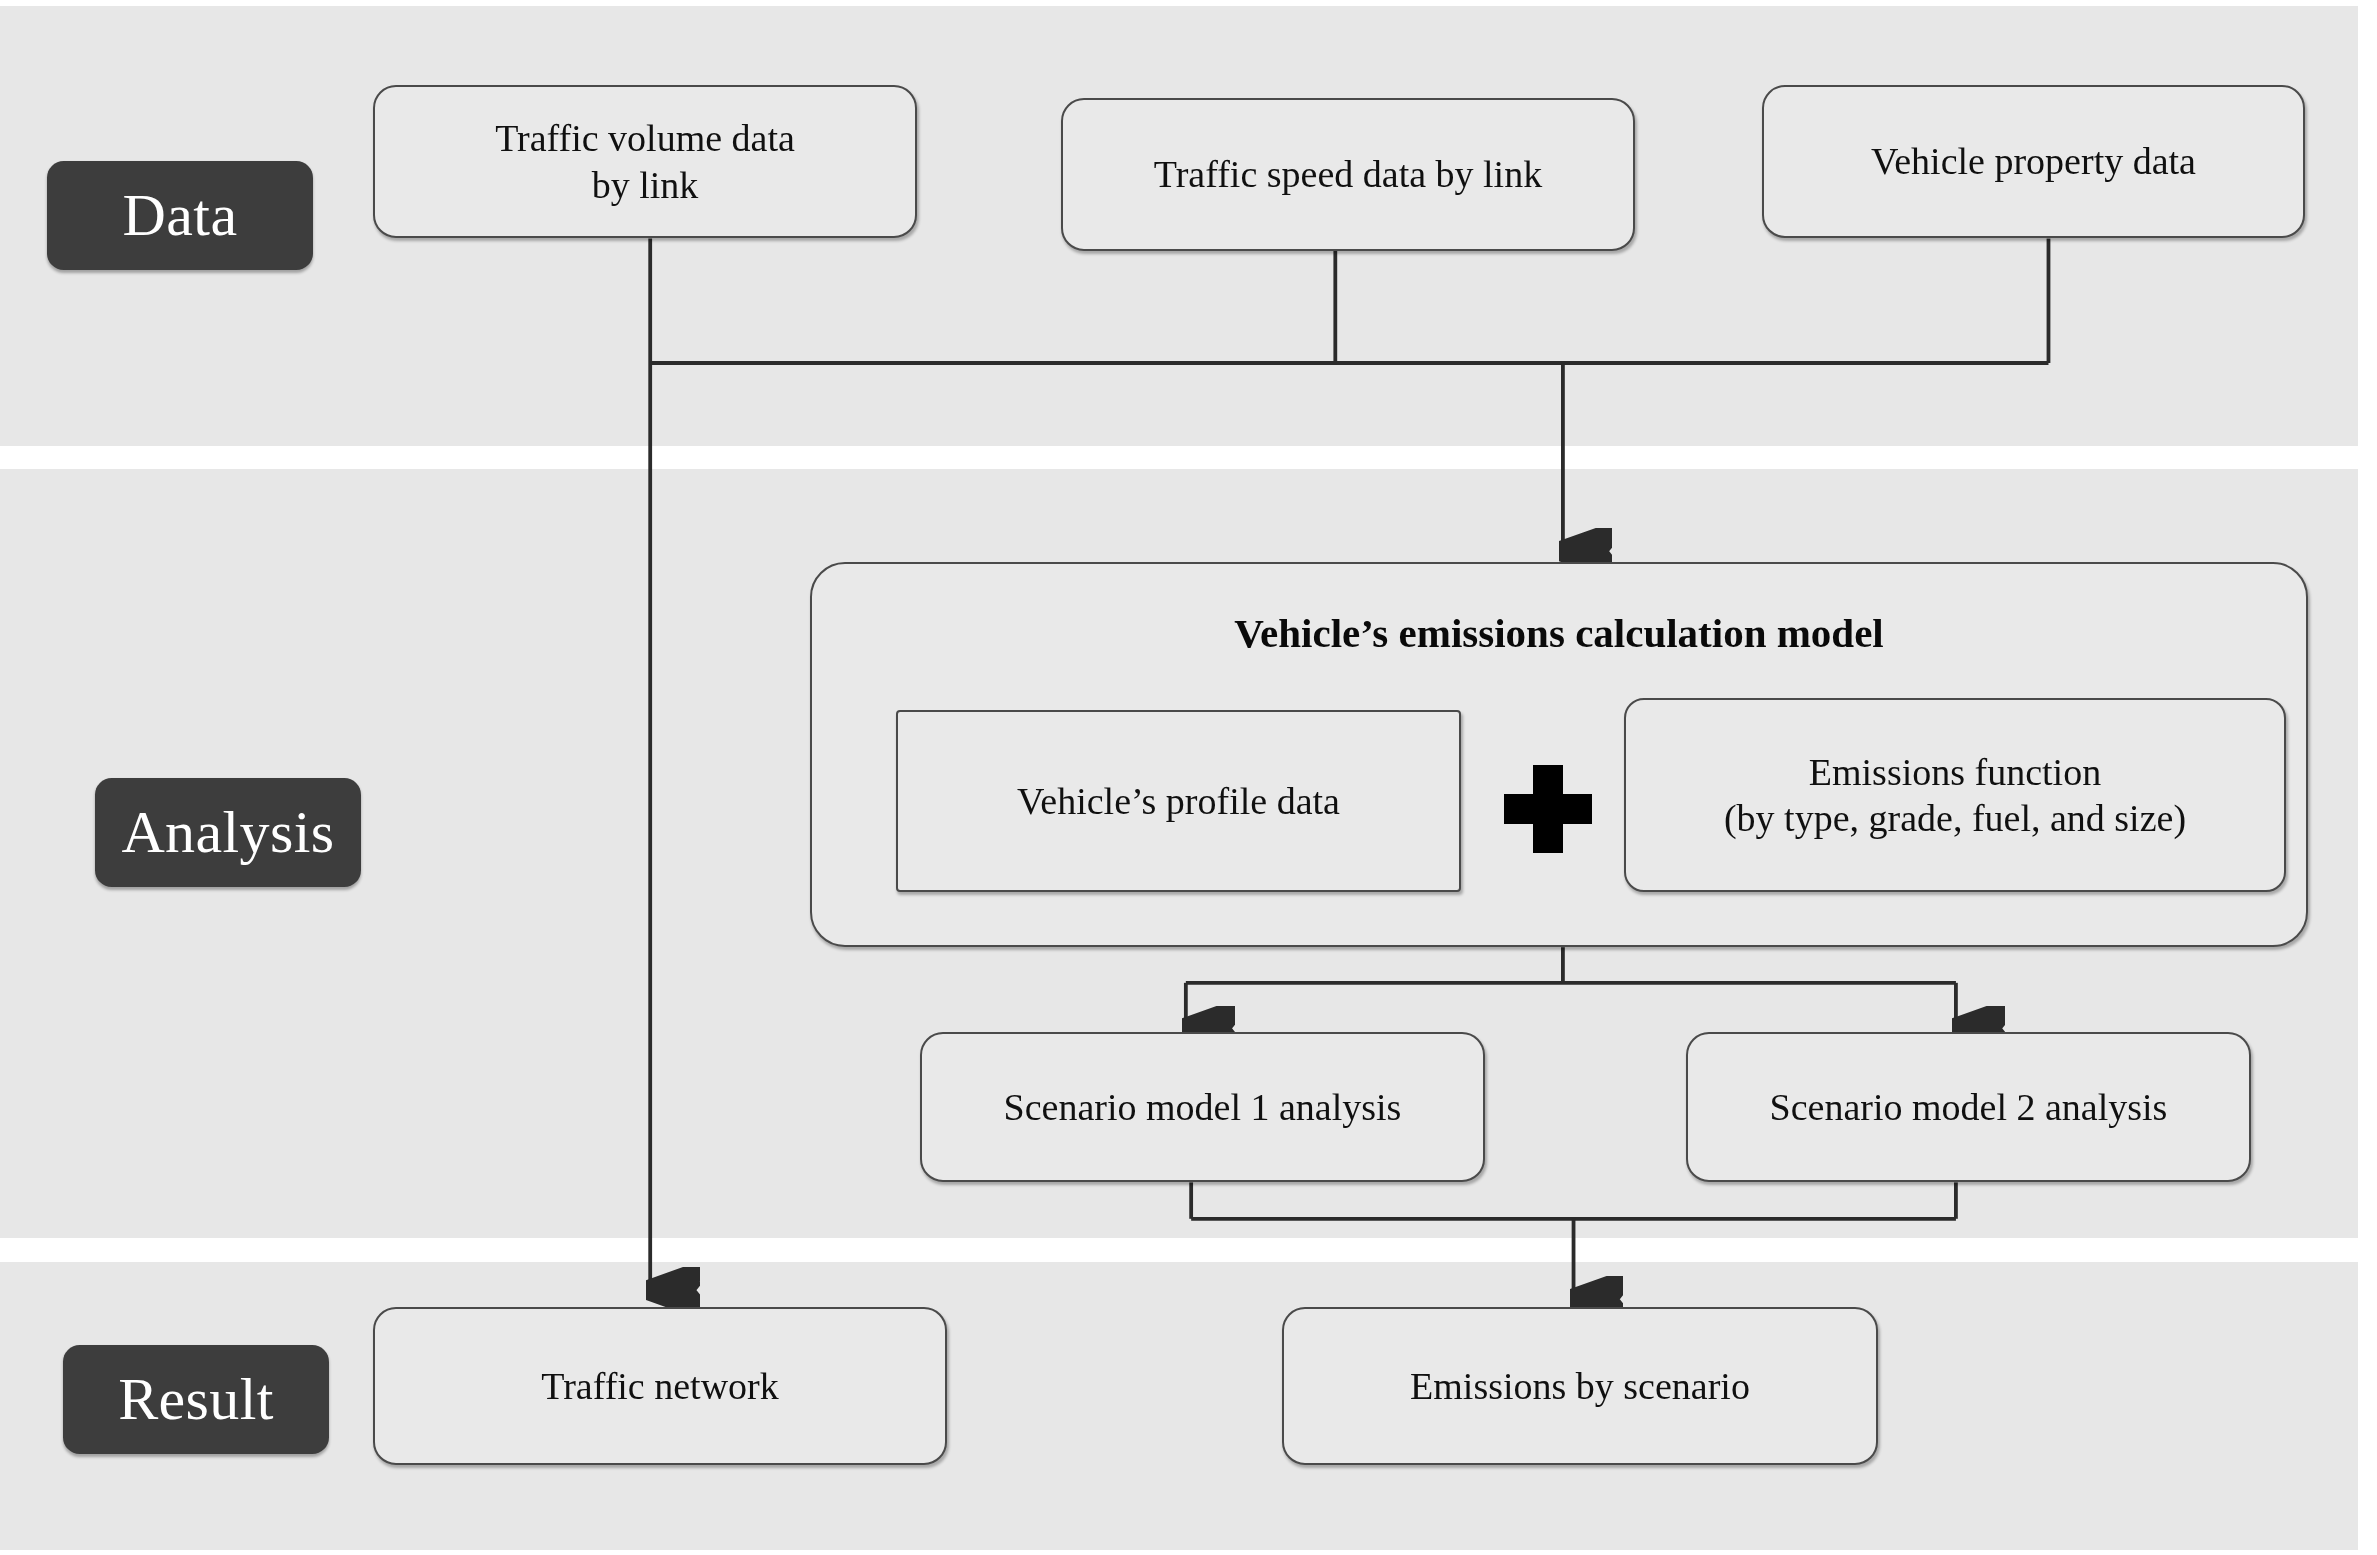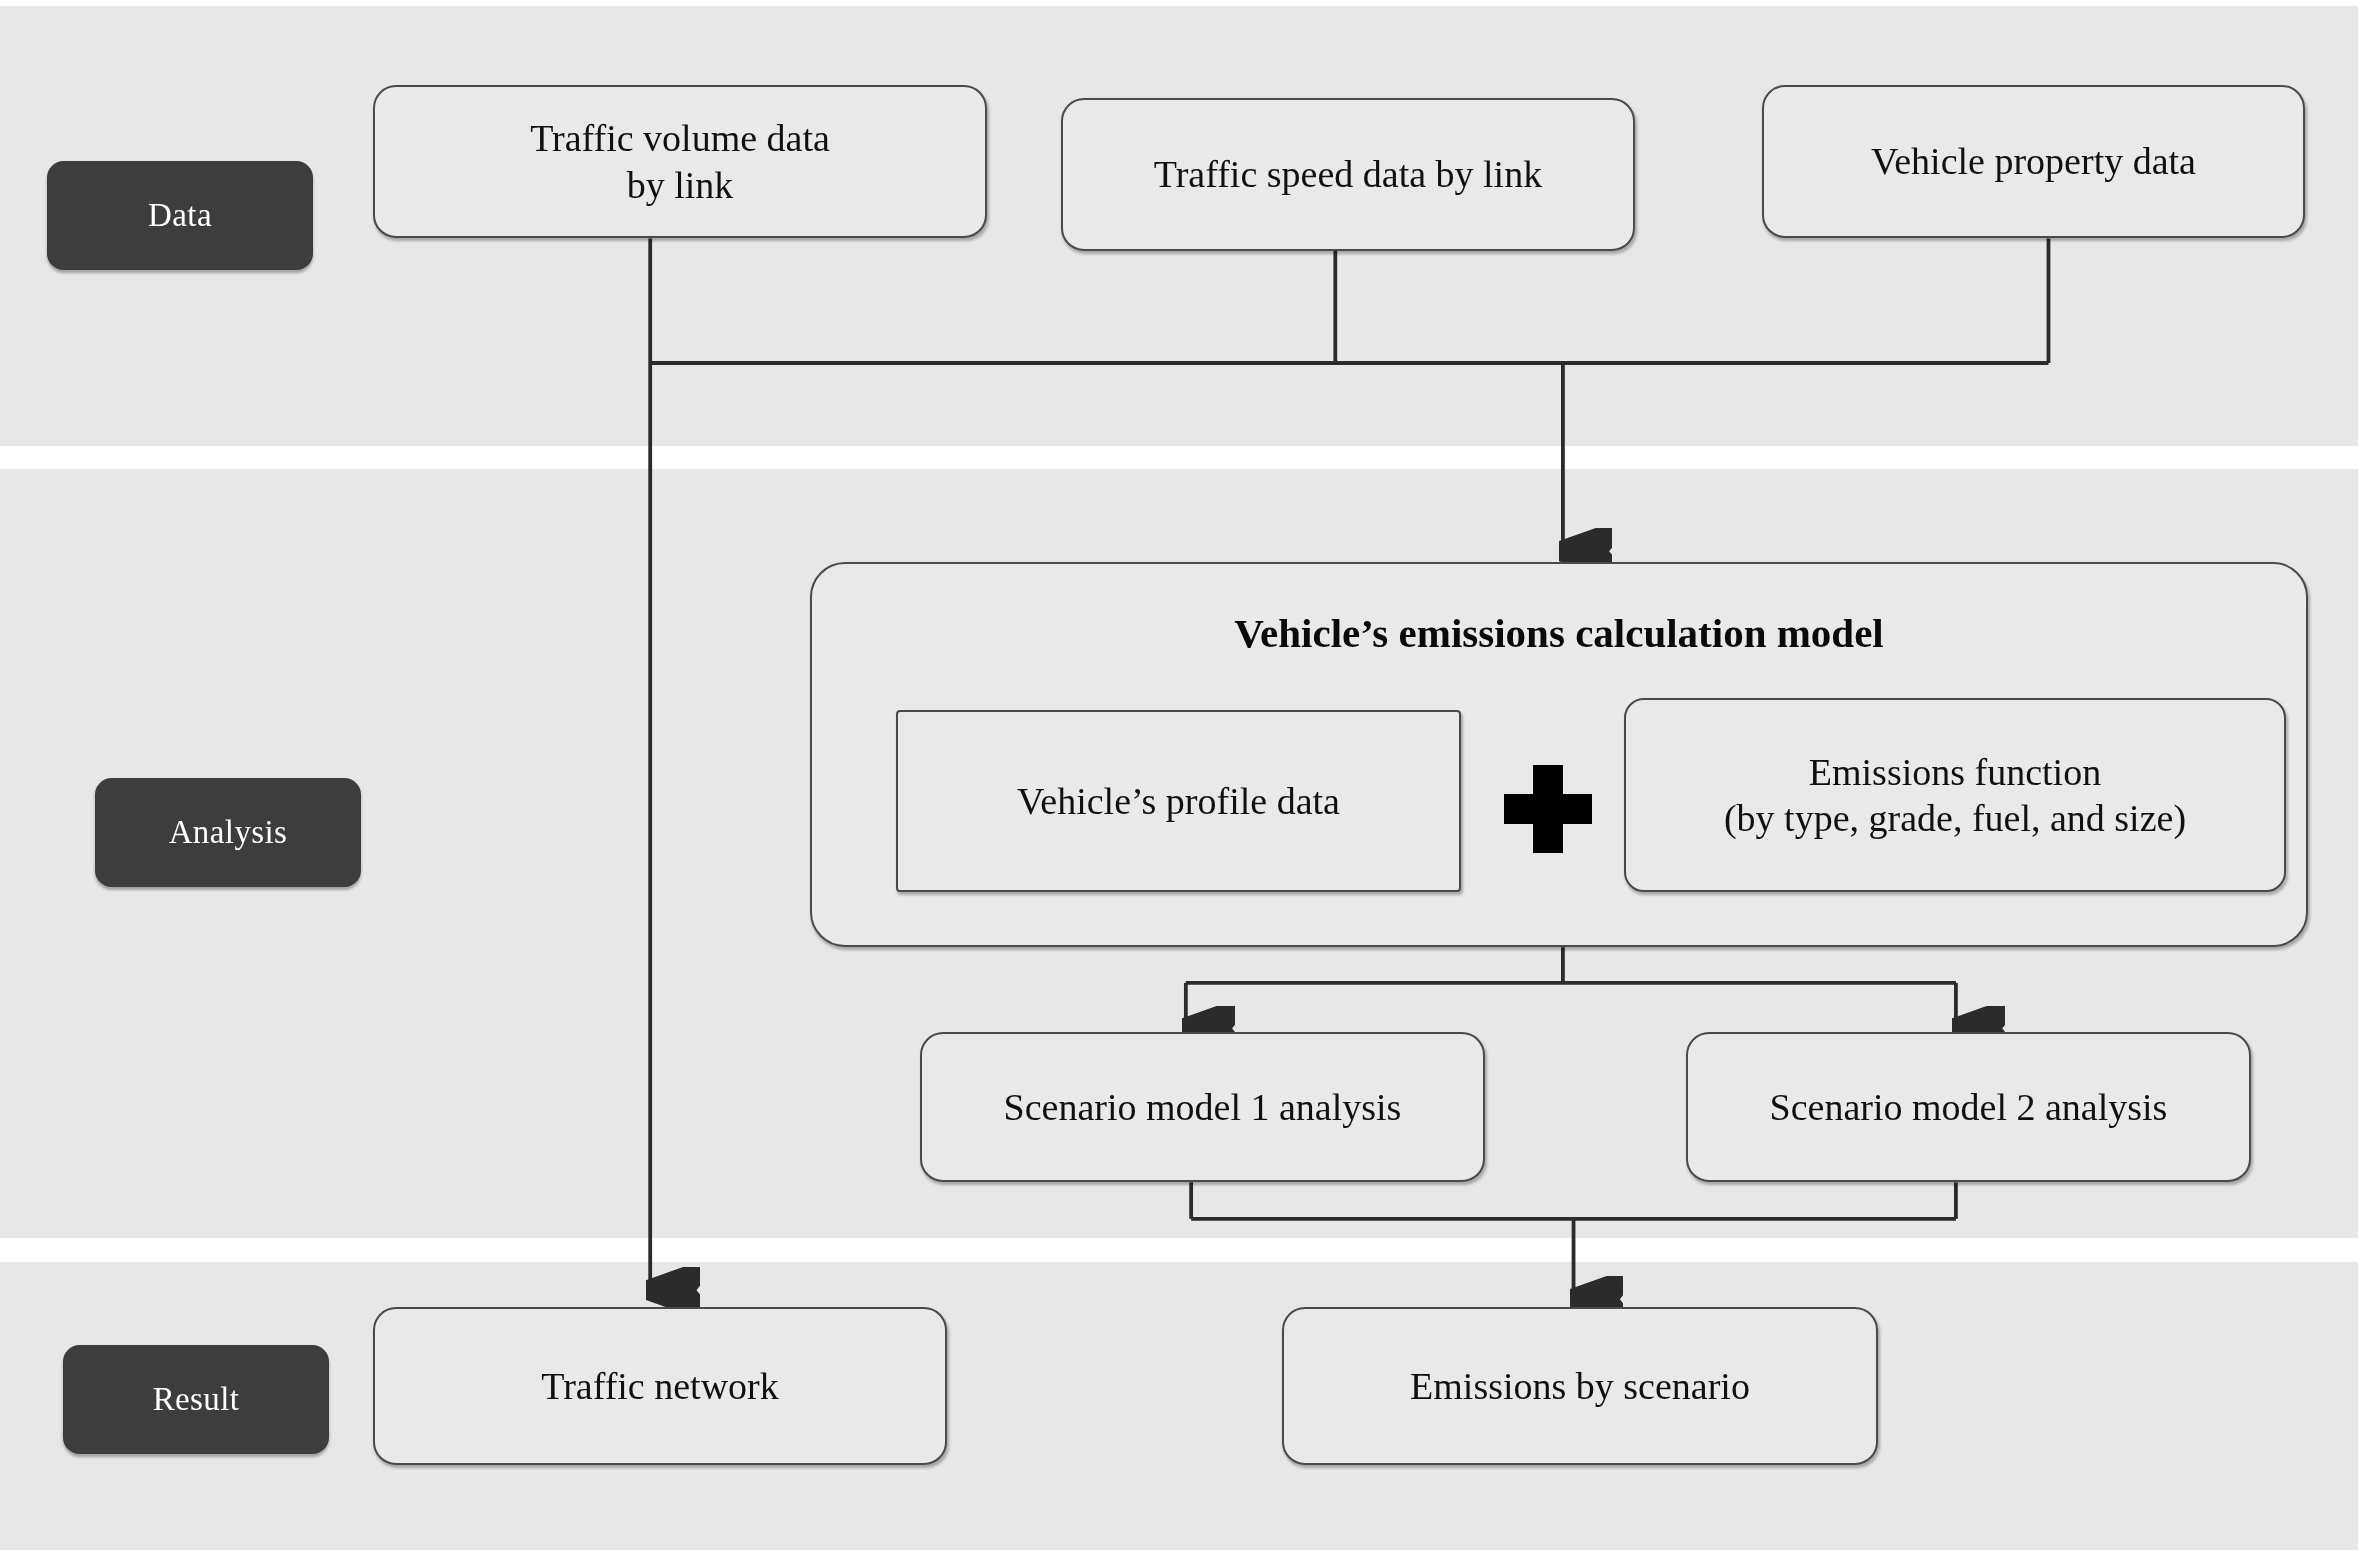--- a/index.html
+++ b/index.html
@@ -7,21 +7,21 @@
        font-family:"Liberation Serif", serif;}
   #stage{position:absolute;left:0;top:0;width:2377px;height:1556px;background:#ffffff;}
 
   .band{position:absolute;left:0;width:2358px;background:#e7e7e7;}
   #band-data{top:6px;height:440px;}
   #band-analysis{top:469px;height:769px;}
   #band-result{top:1262px;height:288px;}
 
   .stage-badge{position:absolute;background:#3d3d3d;border-radius:16.7px;
     display:flex;align-items:center;justify-content:center;
-    color:#ffffff;font-size:33px;letter-spacing:0.4px;
+    color:#ffffff;font-size:60px;letter-spacing:0.4px;
     box-shadow:0 2.3px 3px rgba(0,0,0,.30);}
 
   .node{position:absolute;background:#e9e9e9;border:2.3px solid #4a4a4a;
     border-radius:23px;display:flex;align-items:center;justify-content:center;
     text-align:center;font-size:38px;line-height:1.22;color:#101010;
     box-shadow:1.5px 3px 3px rgba(0,0,0,.28);box-sizing:border-box;padding:4.6px 12px;}
 
   .node.outer{border-radius:35px;display:block;padding:0;}
   .model-title{position:absolute;left:0;right:0;top:44px;text-align:center;
     font-size:41px;font-weight:bold;color:#0a0a0a;}
@@ -73,21 +73,21 @@
   <div class="stage-badge" style="left:47px;top:161px;width:266px;height:109px;">
     <span>Data</span>
   </div>
   <div class="stage-badge" style="left:47px;top:778px;width:266px;height:109px;margin-left:48px;">
     <span>Analysis</span>
   </div>
   <div class="stage-badge" style="left:47px;top:1345px;width:266px;height:109px;margin-left:16px;">
     <span>Result</span>
   </div>
 
-  <div class="node" style="left:373px;top:85px;width:614px;height:153px;">
+  <div class="node" style="left:373px;top:85px;width:544px;height:153px;">
     <span style="white-space:pre-line">Traffic volume data
 by link</span>
   </div>
   <div class="node" style="left:1061px;top:85px;width:574px;height:153px;margin-top:13px;">
     <span style="white-space:pre-line">Traffic speed data by link</span>
   </div>
   <div class="node" style="left:1762px;top:85px;width:543px;height:153px;">
     <span style="white-space:pre-line">Vehicle property data</span>
   </div>
 

